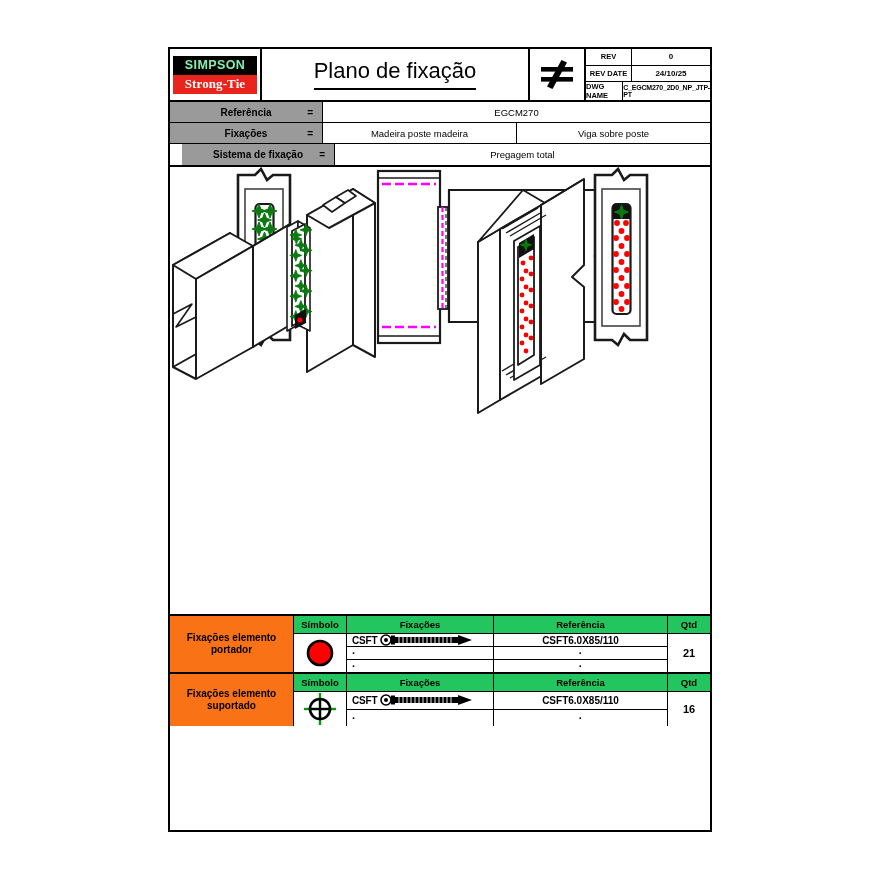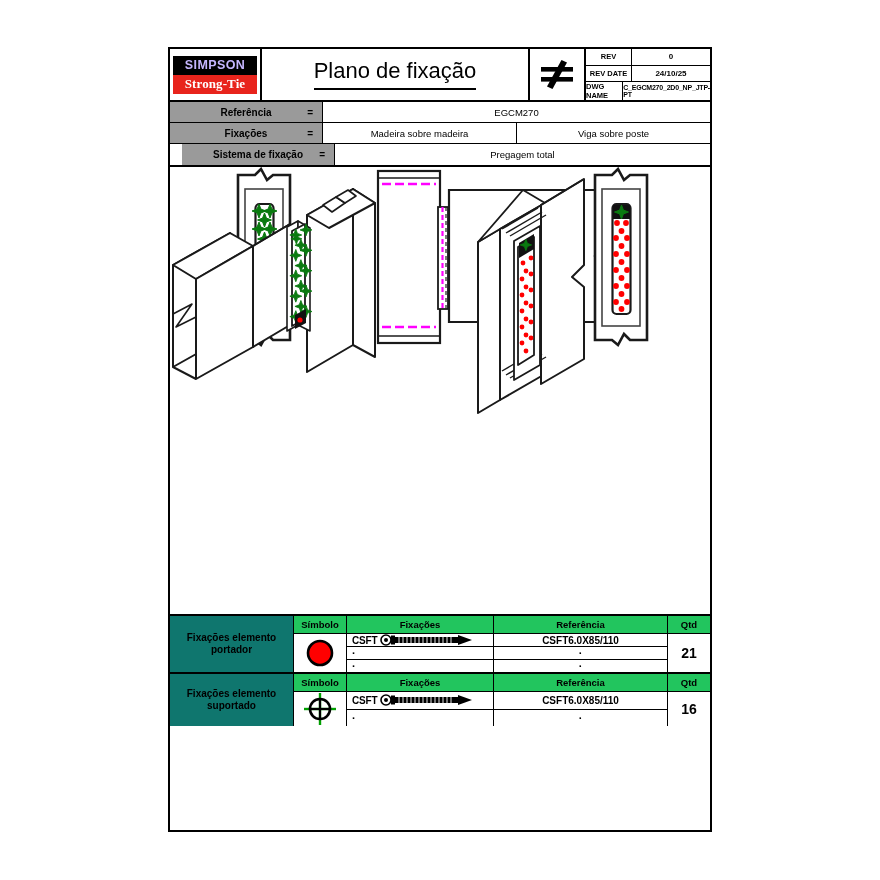--- a/index.html
+++ b/index.html
@@ -10,21 +10,21 @@
   }
   .sheet{
     position:absolute;left:168px;top:47px;width:544px;height:785px;
     border:2px solid #000;box-sizing:border-box;background:#fff;
   }
 
   
   .titleblock{display:flex;height:53px;border-bottom:2px solid #000;box-sizing:border-box;}
   .logo-cell{width:92px;border-right:2px solid #000;box-sizing:border-box;
              display:flex;flex-direction:column;justify-content:center;padding:2px 3px;}
-  .logo-top{background:#000;color:#c4b5fd;font-weight:bold;font-size:12.5px;letter-spacing:.4px;
+  .logo-top{background:#000;color:#86efac;font-weight:bold;font-size:12.5px;letter-spacing:.4px;
             text-align:center;padding:2px 0 3px 0;}
   .logo-bot{background:#e8241c;color:#fff;font-weight:bold;font-size:13px;letter-spacing:.1px;
             text-align:center;padding:1px 0 2px 0;font-family:"Liberation Serif",serif;}
   .title-cell{flex:1;border-right:2px solid #000;box-sizing:border-box;
               display:flex;align-items:center;justify-content:center;}
   .title-cell span{font-size:22px;border-bottom:2px solid #000;padding-bottom:4px;line-height:1.1;}
   .proj-cell{width:56px;border-right:2px solid #000;box-sizing:border-box;
              display:flex;align-items:center;justify-content:center;}
   .rev-cell{width:124px;display:flex;flex-direction:column;box-sizing:border-box;}
   .rev-row{display:flex;flex:1;border-bottom:1.5px solid #000;box-sizing:border-box;}
@@ -50,38 +50,38 @@
 
   
   .drawing{position:relative;height:449px;border-bottom:2px solid #000;box-sizing:border-box;
            overflow:hidden;}
   .drawing svg{position:absolute;left:0;top:0;}
 
   
   .legend{border-bottom:2px solid #000;box-sizing:border-box;}
   .legend:last-child{border-bottom:none;}
   .lg-wrap{display:flex;}
-  .lg-side{width:124px;background:#0f766e;border-right:1.5px solid #000;box-sizing:border-box;
+  .lg-side{width:124px;background:#f97316;border-right:1.5px solid #000;box-sizing:border-box;
            display:flex;align-items:center;justify-content:center;text-align:center;
            font-size:10px;font-weight:bold;line-height:1.25;}
   .lg-main{flex:1;display:flex;flex-direction:column;}
   .lg-head{display:flex;height:18px;background:#22c55e;border-bottom:1.5px solid #000;
            box-sizing:border-box;}
   .lg-head div{display:flex;align-items:center;justify-content:center;
                font-size:9.5px;font-weight:bold;border-right:1.5px solid #000;box-sizing:border-box;}
   .lg-head div:last-child{border-right:none;}
   .lg-body{display:flex;flex:1;}
   .c-sym{width:53px;border-right:1.5px solid #000;box-sizing:border-box;
          display:flex;align-items:center;justify-content:center;}
   .c-fix{width:147px;border-right:1.5px solid #000;box-sizing:border-box;
          display:flex;flex-direction:column;}
   .c-ref{flex:1;border-right:1.5px solid #000;box-sizing:border-box;
          display:flex;flex-direction:column;}
   .c-qtd{width:42px;display:flex;align-items:center;justify-content:center;
-         font-size:14px;font-weight:bold;}
+         font-size:11px;font-weight:bold;}
   .cell{flex:1;border-bottom:1.5px solid #000;box-sizing:border-box;
         display:flex;align-items:center;padding-left:5px;font-size:10px;font-weight:bold;}
   .cell:last-child{border-bottom:none;}
   .cell.ctr{justify-content:center;padding-left:0;}
   .cell.dot{font-size:11px;font-weight:bold;}
   .screwrow{display:flex;align-items:center;gap:3px;}
   .screwrow .lbl{font-size:10px;font-weight:bold;letter-spacing:-.2px;}
 </style>
 </head>
 <body>
@@ -131,21 +131,21 @@
         <span class="spec-eq">=</span>
       </div>
       <div class="spec-val">EGCM270</div>
     </div>
 
     <div class="spec-row">
       <div class="spec-label">
         <span>Fixações</span>
         <span class="spec-eq">=</span>
       </div>
-      <div class="spec-val">Madeira sobre madeira</div>
+      <div class="spec-val">Madeira poste madeira</div>
       <div class="spec-val">Viga sobre poste</div>
     </div>
 
     <div class="spec-row">
       <div class="spec-label">
         <span>Sistema de fixação</span>
         <span class="spec-eq">=</span>
       </div>
       <div class="spec-val">Pregagem total</div>
     </div>

